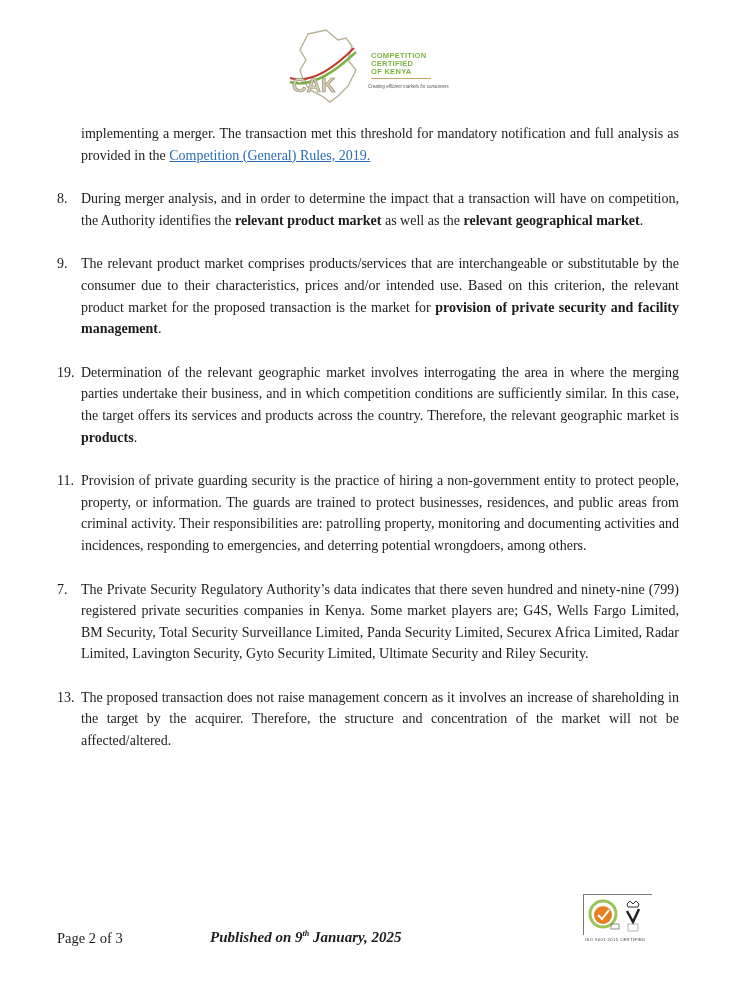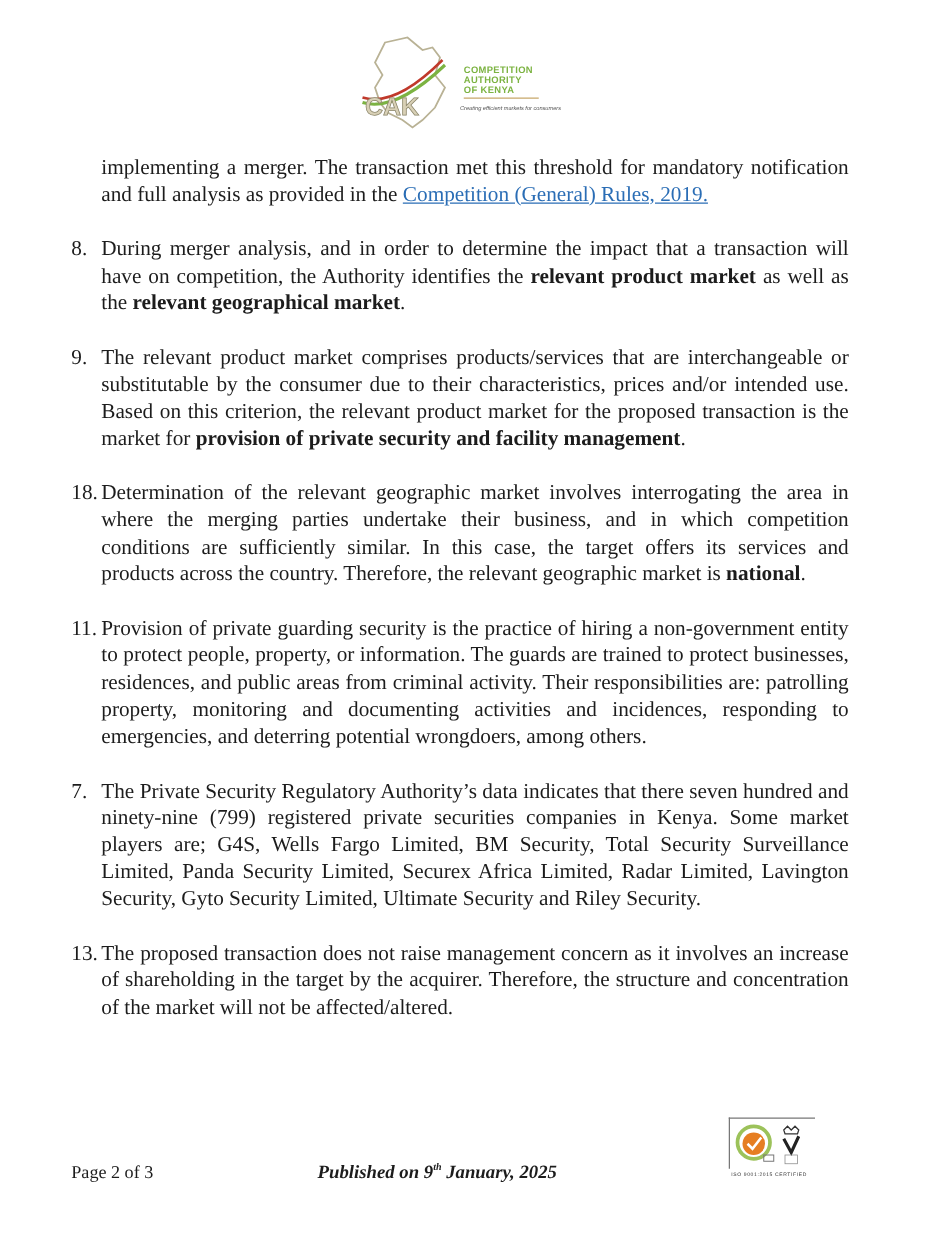--- a/index.html
+++ b/index.html
@@ -5,69 +5,69 @@
   html, body { margin: 0; padding: 0; background: #ffffff; }
   body { width: 750px; height: 1000px; position: relative; overflow: hidden;
          font-family: "Liberation Serif", "DejaVu Serif", serif; color: #1c1c1c; }
   .logo { position: absolute; left: 286px; top: 26px; width: 200px; height: 80px; }
   .logo svg { position: absolute; left: 0; top: 0; }
   .logo-text { position: absolute; left: 85px; top: 26px; font-family: Liberation Sans, sans-serif;
                font-weight: bold; color: #7cb342; font-size: 7.5px; line-height: 8px; letter-spacing: 0.3px; }
   .logo-rule { position: absolute; left: 85px; top: 52px; width: 60px; height: 1px; background: #c8a86b; }
   .logo-tagline { position: absolute; left: 82px; top: 58px; font-family: "Liberation Sans", sans-serif;
                   font-size: 4.5px; color: #555; font-style: italic; white-space: nowrap; }
-  .content { position: absolute; left: 57px; top: 123px; width: 622px; font-size: 17px; line-height: 21.6px; }
+  .content { position: absolute; left: 57px; top: 123px; width: 622px; font-size: 14px; line-height: 21.6px; }
   .para-cont { padding-left: 24px; text-align: justify; margin: 0 0 22px 0; }
   .item { display: flex; margin: 0 0 22px 0; }
   .num { width: 24px; flex: 0 0 24px; }
   .txt { flex: 1; text-align: justify; font-family: Liberation Serif, serif; }
   a.link { color: #2a6db5; text-decoration: underline; }
   b { font-weight: bold; }
   .footer-page { position: absolute; left: 57px; top: 930px; font-size: 14.5px; }
-  .footer-pub { position: absolute; left: 210px; top: 929px; font-size: 15px; font-weight: bold; font-style: italic; margin-left: 44px; }
+  .footer-pub { position: absolute; left: 210px; top: 929px; font-size: 15px; font-weight: bold; font-style: italic; }
   .footer-pub sup { font-size: 8px; vertical-align: super; }
   .cert { position: absolute; left: 583px; top: 894px; width: 68px; height: 48px; }
   .cert-box { position: absolute; left: 0; top: 0; width: 68px; height: 40px; border-top: 1px solid #777; border-left: 1px solid #777; }
   .cert-cap { position: absolute; left: 2px; top: 43px; font-size: 4px; font-family: "Liberation Sans", sans-serif; color: #333; letter-spacing: 0.5px; white-space: nowrap; }
 </style>
 </head>
 <body>
 
 <div class="logo">
   <svg width="90" height="80" viewBox="0 0 90 80">
     <path d="M22 8 L40 4 L52 14 L60 12 L66 20 L62 34 L70 44 L62 60 L52 70 L44 76 L36 70 L24 64 L18 56 L14 44 L20 34 L14 24 Z" fill="none" stroke="#b9b295" stroke-width="1.4"></path>
     <path d="M4 52 Q30 60 68 22" fill="none" stroke="#c0392b" stroke-width="2"></path>
     <path d="M4 56 Q30 64 70 26" fill="none" stroke="#7cb342" stroke-width="2.5"></path>
     <text x="6" y="66" font-family="Liberation Sans, sans-serif" font-weight="bold" font-size="20" fill="#d8d0b6" stroke="#8a8468" stroke-width="0.6">CAK</text>
   </svg>
   <div class="logo-text">
     <div>COMPETITION</div>
-    <div>AUTHORITY</div>
+    <div>CERTIFIED</div>
     <div>OF KENYA</div>
   </div>
   <div class="logo-rule"></div>
   <div class="logo-tagline">Creating efficient markets for consumers</div>
 </div>
 
 <div class="content">
   <p class="para-cont"><span>implementing a merger. The transaction met this threshold for mandatory notification and full analysis as provided in the </span><a class="link" href="#">Competition (General) Rules, 2019.</a></p>
 
   <div class="item">
     <span class="num">8.</span>
     <span class="txt"><span>During merger analysis, and in order to determine the impact that a transaction will have on competition, the Authority identifies the </span><b>relevant product market</b><span> as well as the </span><b>relevant geographical market</b><span>.</span></span>
   </div>
 
   <div class="item">
     <span class="num">9.</span>
     <span class="txt"><span>The relevant product market comprises products/services that are interchangeable or substitutable by the consumer due to their characteristics, prices and/or intended use. Based on this criterion, the relevant product market for the proposed transaction is the market for </span><b>provision of private security and facility management</b><span>.</span></span>
   </div>
 
   <div class="item">
-    <span class="num">18.</span>
-    <span class="txt"><span>Determination of the relevant geographic market involves interrogating the area in where the merging parties undertake their business, and in which competition conditions are sufficiently similar. In this case, the target offers its services and products across the country. Therefore, the relevant geographic market is </span><b>national</b><span>.</span></span>
+    <span class="num">19.</span>
+    <span class="txt"><span>Determination of the relevant geographic market involves interrogating the area in where the merging parties undertake their business, and in which competition conditions are sufficiently similar. In this case, the target offers its services and products across the country. Therefore, the relevant geographic market is </span><b>products</b><span>.</span></span>
   </div>
 
   <div class="item">
     <span class="num">11.</span>
     <span class="txt">Provision of private guarding security is the practice of hiring a non-government entity to protect people, property, or information. The guards are trained to protect businesses, residences, and public areas from criminal activity. Their responsibilities are: patrolling property, monitoring and documenting activities and incidences, responding to emergencies, and deterring potential wrongdoers, among others.</span>
   </div>
 
   <div class="item">
     <span class="num">7.</span>
     <span class="txt">The Private Security Regulatory Authority’s data indicates that there seven hundred and ninety-nine (799) registered private securities companies in Kenya. Some market players are; G4S, Wells Fargo Limited, BM Security, Total Security Surveillance Limited, Panda Security Limited, Securex Africa Limited, Radar Limited, Lavington Security, Gyto Security Limited, Ultimate Security and Riley Security.</span>

